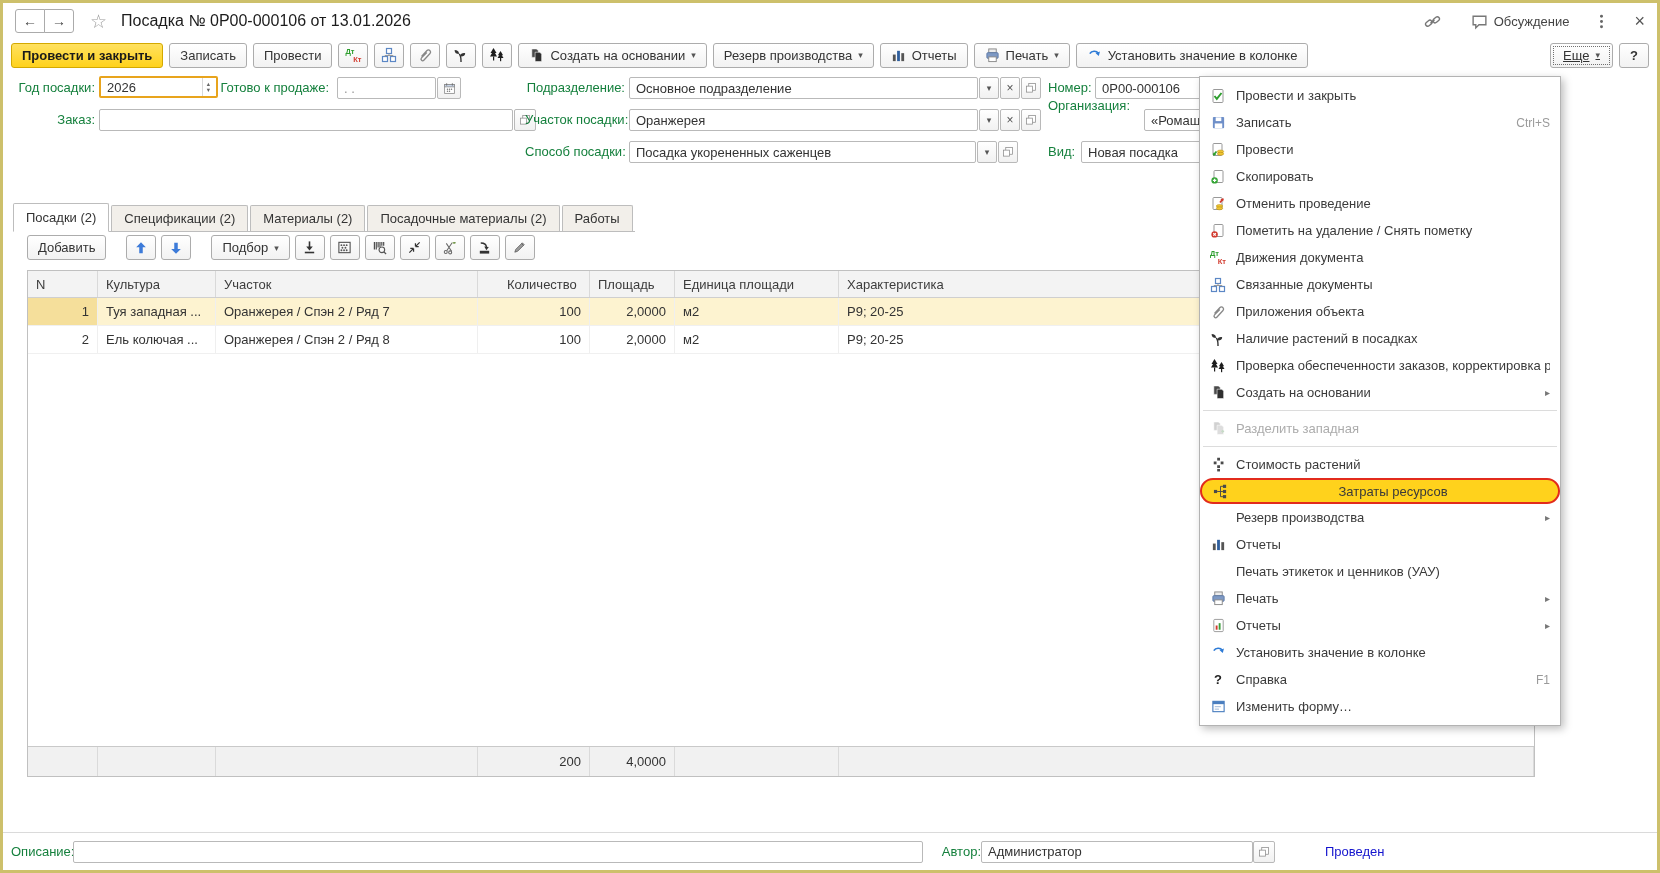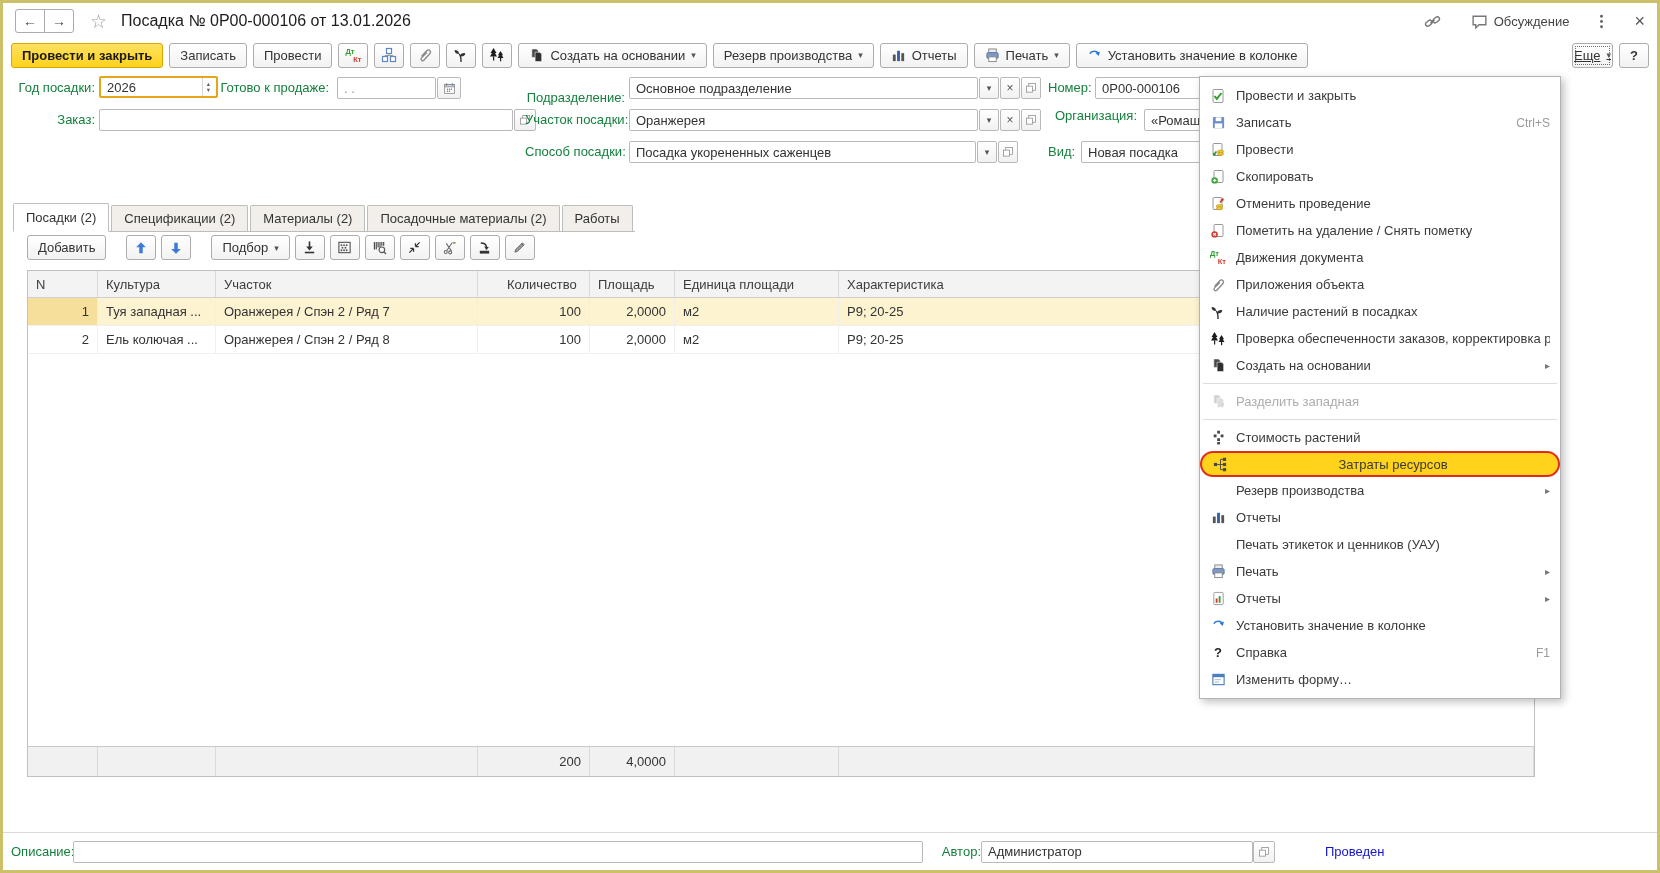--- a/index.html
+++ b/index.html
@@ -14,21 +14,21 @@
   .star{font-size:19px;color:#9a9a9a;margin-left:16px;}
   .doc-title{font-size:16px;color:#1c1c1c;margin-left:14px;white-space:nowrap;}
   .titlebar-right{margin-left:auto;display:flex;align-items:center;gap:30px;color:#444;}
   .tb-ic{display:flex;align-items:center;gap:6px;}
   
   .cmdbar{position:absolute;top:36px;left:0;right:0;height:32px;display:flex;align-items:center;gap:6px;padding:0 8px;}
   .btn{height:25px;background:linear-gradient(#ffffff,#f2f2f2);border:1px solid #ACACAC;border-radius:3px;display:inline-flex;align-items:center;gap:6px;padding:0 10px;color:#333;white-space:nowrap;box-sizing:border-box;}
   .btn-primary{background:linear-gradient(#ffe160,#ffd21c);border-color:#D4A900;font-weight:700;color:#1a1a1a;}
   .iconbtn{width:30px;padding:0;justify-content:center;}
   .caret{font-size:9px;color:#555;}
-  .more-btn{margin-left:auto;outline:1px dotted #707070;outline-offset:-4px;padding:0 1px;text-decoration:underline;}
+  .more-btn{margin-left:auto;outline:1px dotted #707070;outline-offset:-4px;padding:0 12px;text-decoration:underline;}
   .help-btn{width:30px;padding:0;justify-content:center;font-weight:700;}
   
   .formarea{position:absolute;top:68px;left:0;right:0;height:130px;}
   .flabel{position:absolute;color:#15803d;white-space:nowrap;text-align:right;}
   .fld{position:absolute;height:22px;border:1px solid #B9B9B9;border-radius:2px;background:#fff;display:flex;align-items:center;padding:0 6px;box-sizing:border-box;white-space:nowrap;overflow:hidden;}
   .fld.focus{border:2px solid #E8A41D;}
   .fbtn{position:absolute;height:22px;width:20px;border:1px solid #B9B9B9;border-radius:2px;background:linear-gradient(#fff,#f1f1f1);display:flex;align-items:center;justify-content:center;font-size:9px;color:#555;box-sizing:border-box;}
   .spin{margin-left:auto;display:flex;flex-direction:column;align-items:center;border-left:1px solid #D8D8D8;padding-left:4px;height:100%;justify-content:center;font-size:6.5px;color:#666;line-height:6px;}
   .muted{color:#999;}
   
@@ -241,21 +241,21 @@
             <rect x="2" y="3" width="12" height="3" fill="#C9D6EA" stroke="#8a8a8a"></rect>
             <path d="M4.5 1.5v3M11.5 1.5v3" stroke="#666"></path>
             <circle cx="5.5" cy="9" r=".9" fill="#777"></circle>
             <circle cx="8" cy="9" r=".9" fill="#777"></circle>
             <circle cx="10.5" cy="9" r=".9" fill="#777"></circle>
             <circle cx="5.5" cy="11.5" r=".9" fill="#777"></circle>
             <circle cx="8" cy="11.5" r=".9" fill="#777"></circle>
           </svg>
         </span>
     </div>
-    <span class="flabel" style="left:522px;top:19px;width:100px;">Подразделение:</span>
+    <span class="flabel" style="left:522px;top:9px;width:100px;">Подразделение:</span>
     <div class="fld" style="left:626px;top:6px;width:349px;">
         <span>Основное подразделение</span>
       </div>
     <div class="fbtn" style="left:976px;top:6px;">
         <span>▾</span>
       </div>
     <div class="fbtn" style="left:997px;top:6px;font-size:12px;">
         <span>×</span>
       </div>
     <div class="fbtn" style="left:1018px;top:6px;">
@@ -294,21 +294,21 @@
         <span>×</span>
       </div>
     <div class="fbtn" style="left:1018px;top:38px;">
         <span>
           <svg width="12" height="12" viewBox="0 0 16 16">
             <rect x="5" y="2" width="9" height="9" fill="#fff" stroke="#8a8a8a"></rect>
             <rect x="2" y="5.5" width="8" height="8" fill="#fff" stroke="#8a8a8a"></rect>
           </svg>
         </span>
       </div>
-    <span class="flabel" style="left:1038px;top:37px;width:96px;text-align:right;">Организация:</span>
+    <span class="flabel" style="left:1038px;top:27px;width:96px;text-align:center;">Организация:</span>
     <div class="fld" style="left:1141px;top:38px;width:120px;">
         <span>«Ромашка</span>
       </div>
 
     <span class="flabel" style="left:522px;top:73px;width:100px;">Способ посадки:</span>
     <div class="fld" style="left:626px;top:70px;width:347px;">
         <span>Посадка укорененных саженцев</span>
       </div>
     <div class="fbtn" style="left:974px;top:70px;">
         <span>▾</span>
@@ -566,20 +566,31 @@
           <span class="dtkt">
             <i>Дт</i>
             <b>Кт</b>
           </span>
         </span>
       <span class="mlabel">Движения документа</span>
     </div>
     <div class="mi">
       <span class="mic">
           <svg width="16" height="16" viewBox="0 0 16 16">
+            <rect x="5.5" y="1.5" width="5" height="5" fill="#fff" stroke="#5B87C5" stroke-width="1.2"></rect>
+            <rect x="1.5" y="9.5" width="5" height="5" fill="#fff" stroke="#5B87C5" stroke-width="1.2"></rect>
+            <rect x="9.5" y="9.5" width="5" height="5" fill="#fff" stroke="#5B87C5" stroke-width="1.2"></rect>
+            <path d="M8 6.5v2M4 9.5v-1h8v1" stroke="#999" fill="none"></path>
+          </svg>
+        </span>
+      <span class="mlabel">Связанные документы</span>
+    </div>
+    <div class="mi">
+      <span class="mic">
+          <svg width="16" height="16" viewBox="0 0 16 16">
             <path d="M4.5 9.5l5.5-6c1.8-2 4.8 1 3 3l-6.2 6.8c-1.4 1.5-3.8-.8-2.3-2.4L9.8 5.5" stroke="#888" fill="none" stroke-width="1.3"></path>
           </svg>
         </span>
       <span class="mlabel">Приложения объекта</span>
     </div>
     <div class="mi">
       <span class="mic">
           <svg width="16" height="16" viewBox="0 0 16 16">
             <path d="M8 15c0-4 .2-6-1.8-8" fill="none" stroke="#333" stroke-width="1.4"></path>
             <path d="M6 7C6 4 4.3 3 1.6 3c0 3 2 4 4.4 4z" fill="#333"></path>

